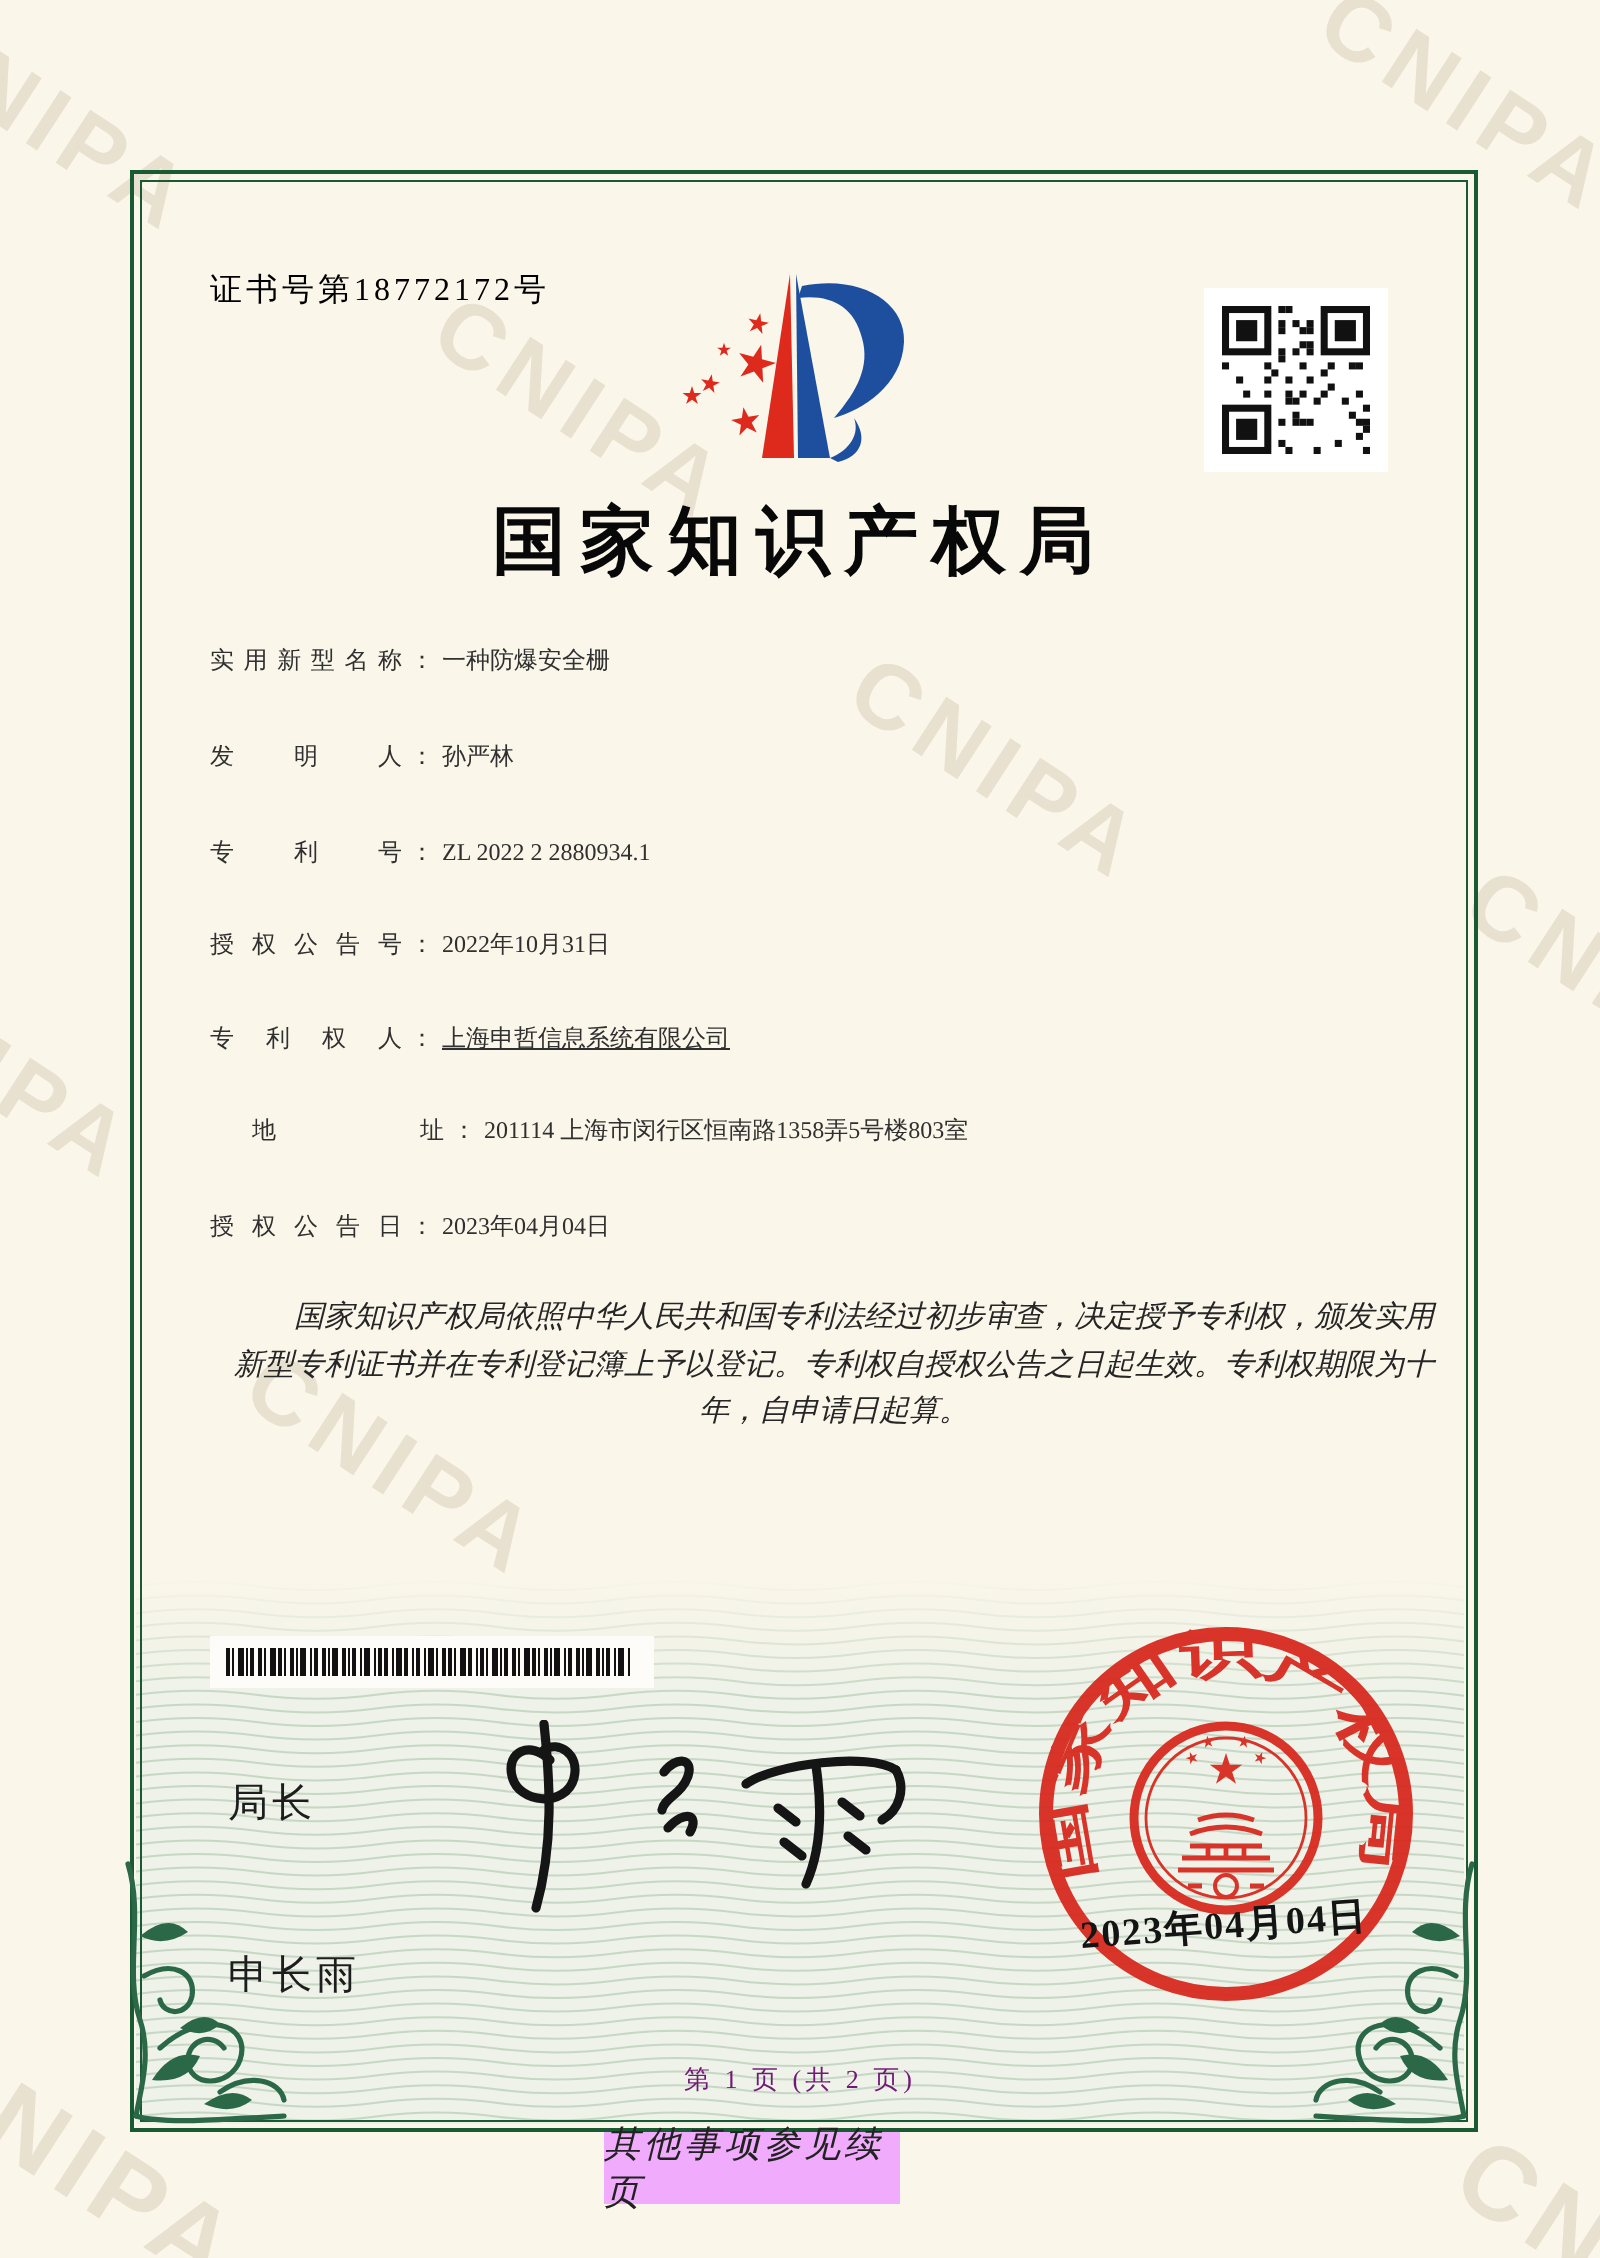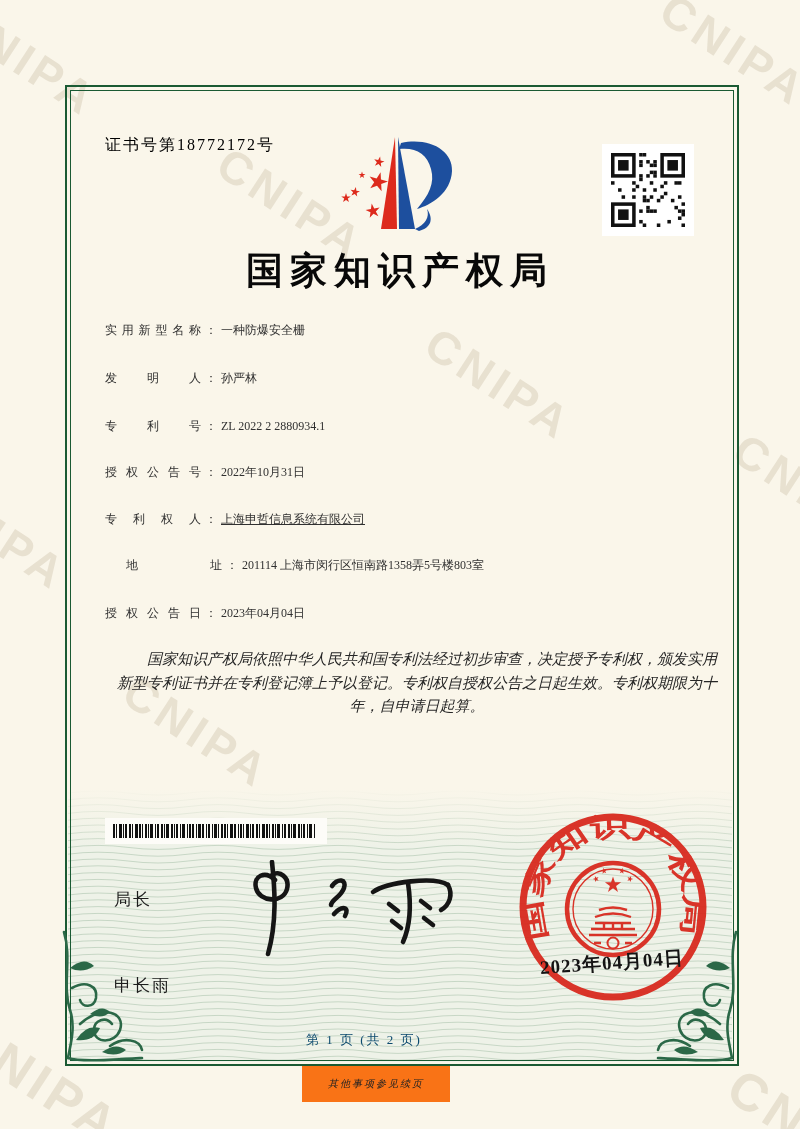--- a/index.html
+++ b/index.html
@@ -48,37 +48,37 @@
 
   .paras{position:absolute;left:100px;top:648px;width:618px;z-index:3;
          font-style:italic;font-size:15px;line-height:1.57;color:#262626;}
   .paras p{margin:0 0 6px 16px;text-indent:2em;text-align:center;}
 
   .bcpatch{left:105px;top:818px;width:222px;height:26px;background:#fdfcf8;z-index:3;}
   .barcode{left:113px;top:824px;z-index:4;}
 
   .director{position:absolute;left:114px;z-index:4;
             font-family:"Liberation Sans","DejaVu Sans",sans-serif;
-            font-size:17px;letter-spacing:2px;color:#1d1d1d;}
+            font-size:20px;letter-spacing:2px;color:#1d1d1d;}
   .dt{top:888px;} .dn{top:926px;margin-top:48px;}
   .sig{left:235px;top:860px;z-index:4;}
 
   .seal{left:516px;top:810px;z-index:5;}
   .sealdate{left:540px;top:950px;z-index:6;font-size:19px;font-weight:bold;color:#141414;
             letter-spacing:1px;transform:rotate(-4deg);white-space:nowrap;}
 
   .flourish{z-index:3;} 
   .fl-left{left:50px;top:928px;}
   .fl-right{left:650px;top:928px;transform:scaleX(-1);}
 
-  .pageno{left:0;top:1031px;width:728px;text-align:center;font-size:13px;
-          letter-spacing:2px;color:#0c4a6e;z-index:3;}
-  .note{left:302px;top:1066px;width:148px;height:36px;background:#f97316;z-index:3;
+  .pageno{left:0;top:1031px;width:800px;text-align:center;font-size:13px;
+          letter-spacing:2px;color:#701a75;z-index:3;}
+  .note{left:302px;top:1066px;width:148px;height:36px;background:#f0abfc;z-index:3;
         display:flex;align-items:center;justify-content:center;
-        font-style:italic;font-size:10px;letter-spacing:2px;color:#222;}
+        font-style:italic;font-size:18px;letter-spacing:2px;color:#222;}
 </style>
 </head>
 <body>
 
 <span class="wm wm1">CNIPA</span>
 <span class="wm wm2">CNIPA</span>
 <span class="wm wm3">CNIPA</span>
 <span class="wm wm4">CNIPA</span>
 <span class="wm wm5">CNIPA</span>
 <span class="wm wm6">CNIPA</span>

